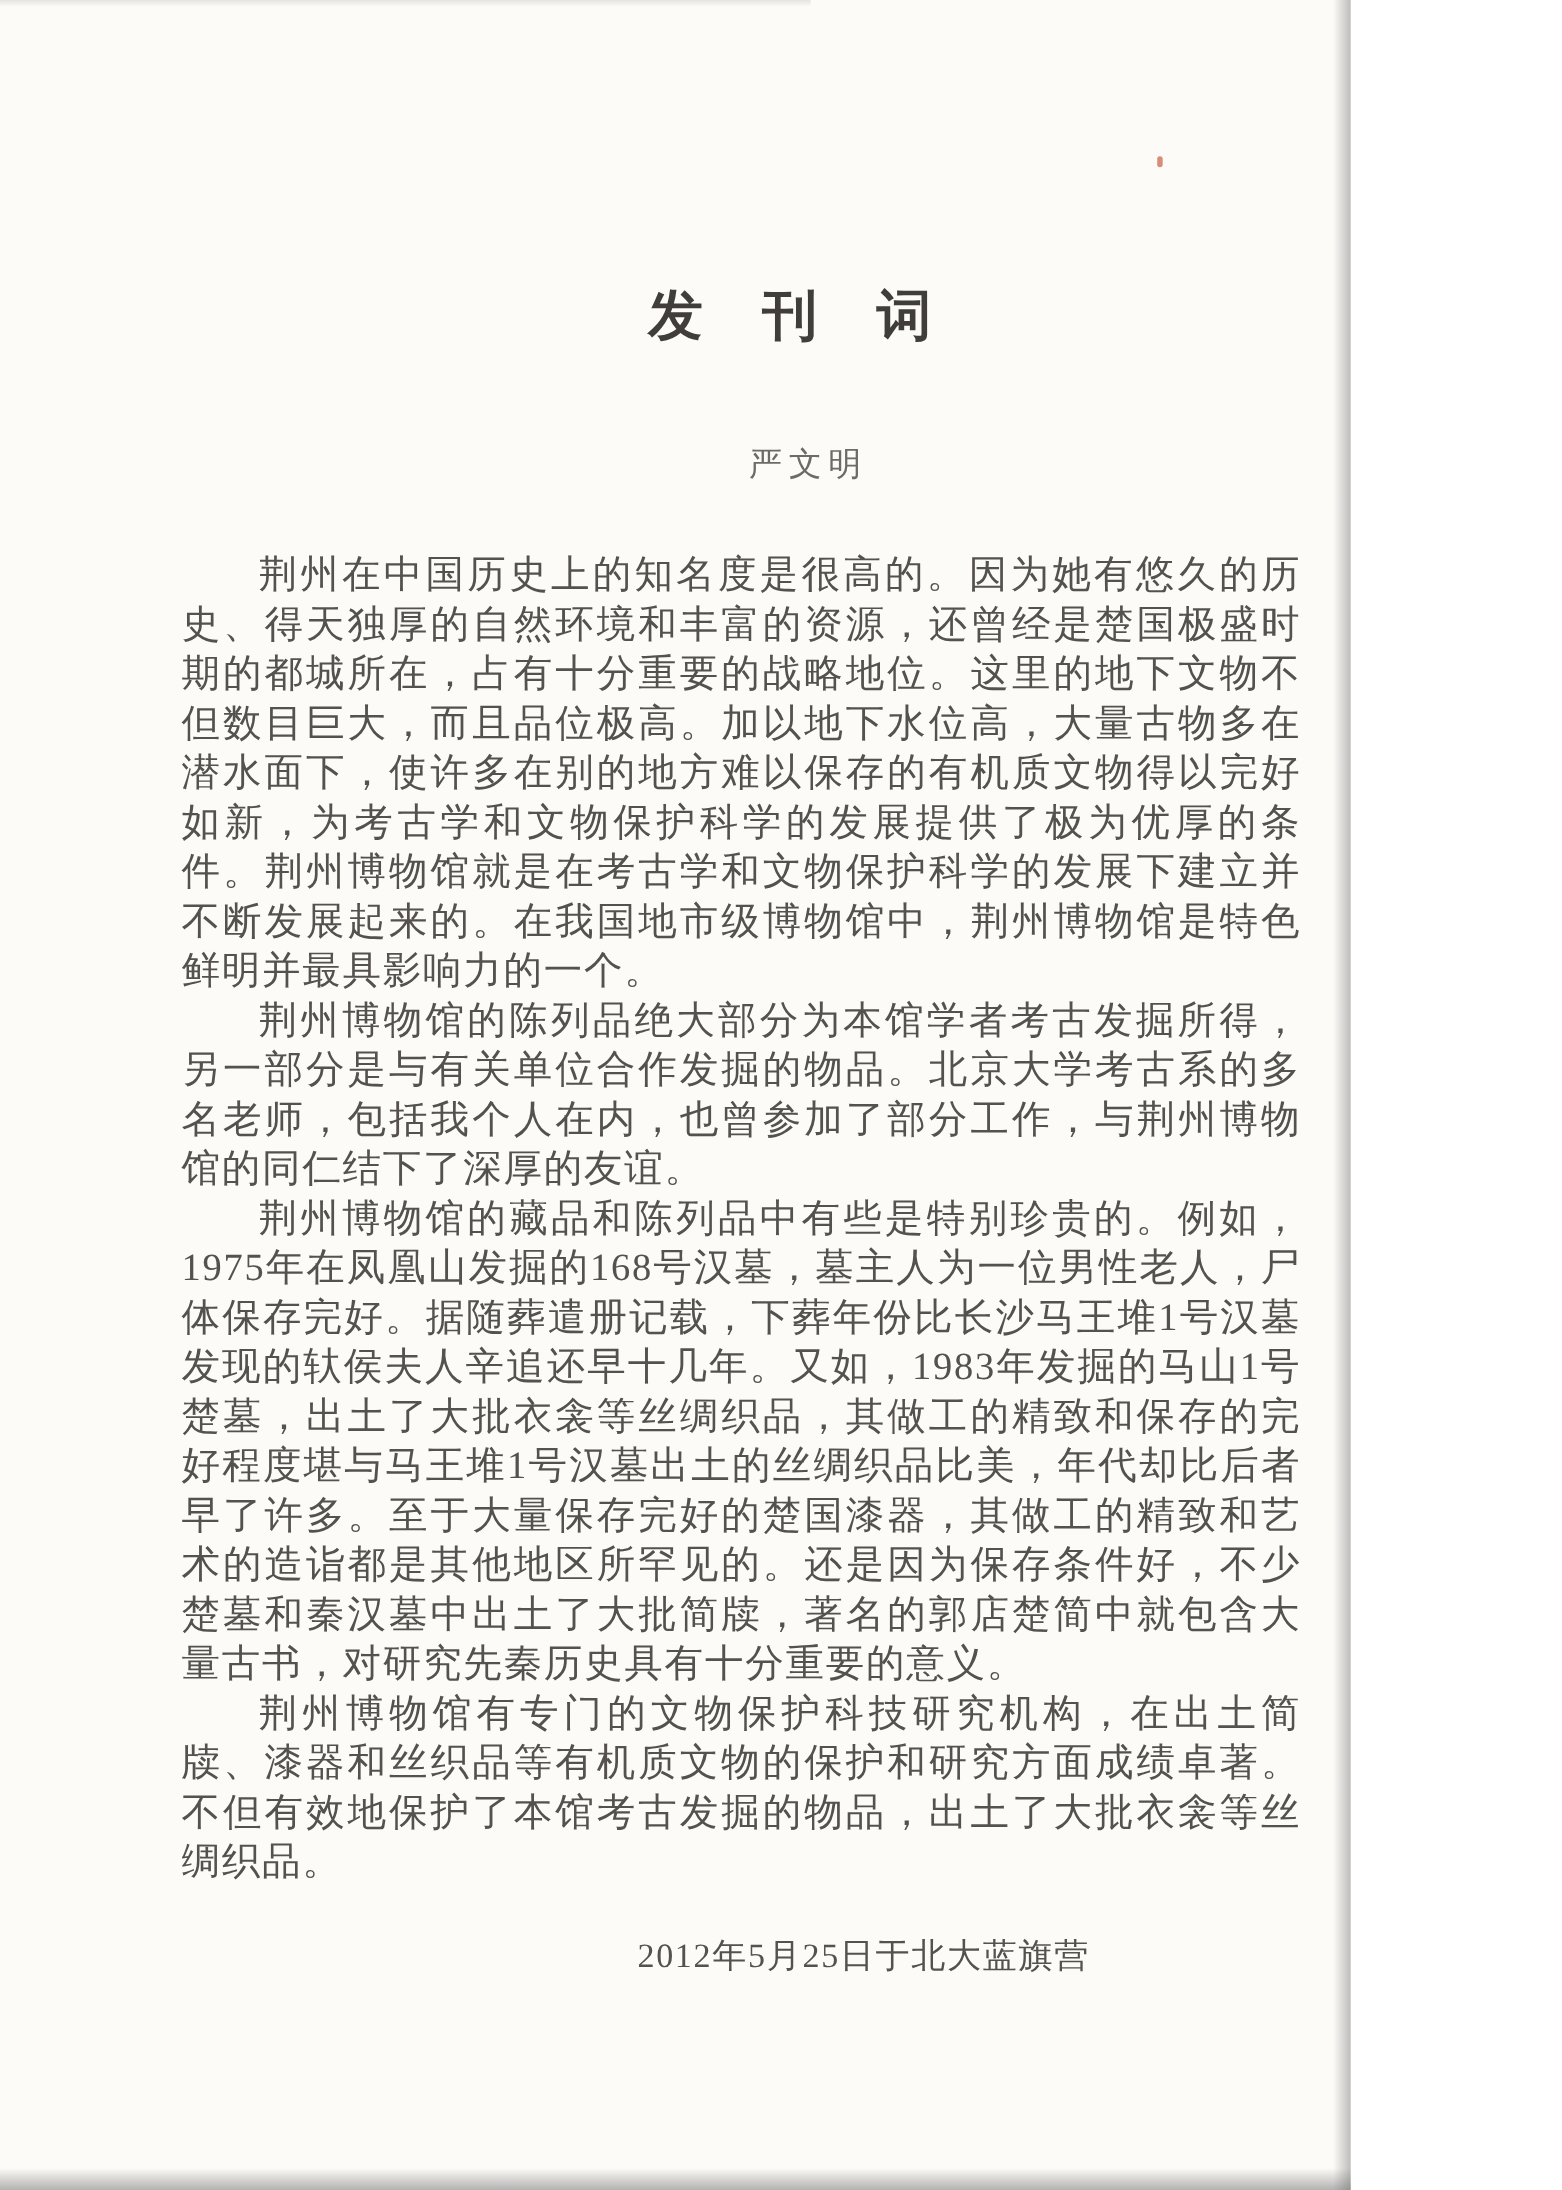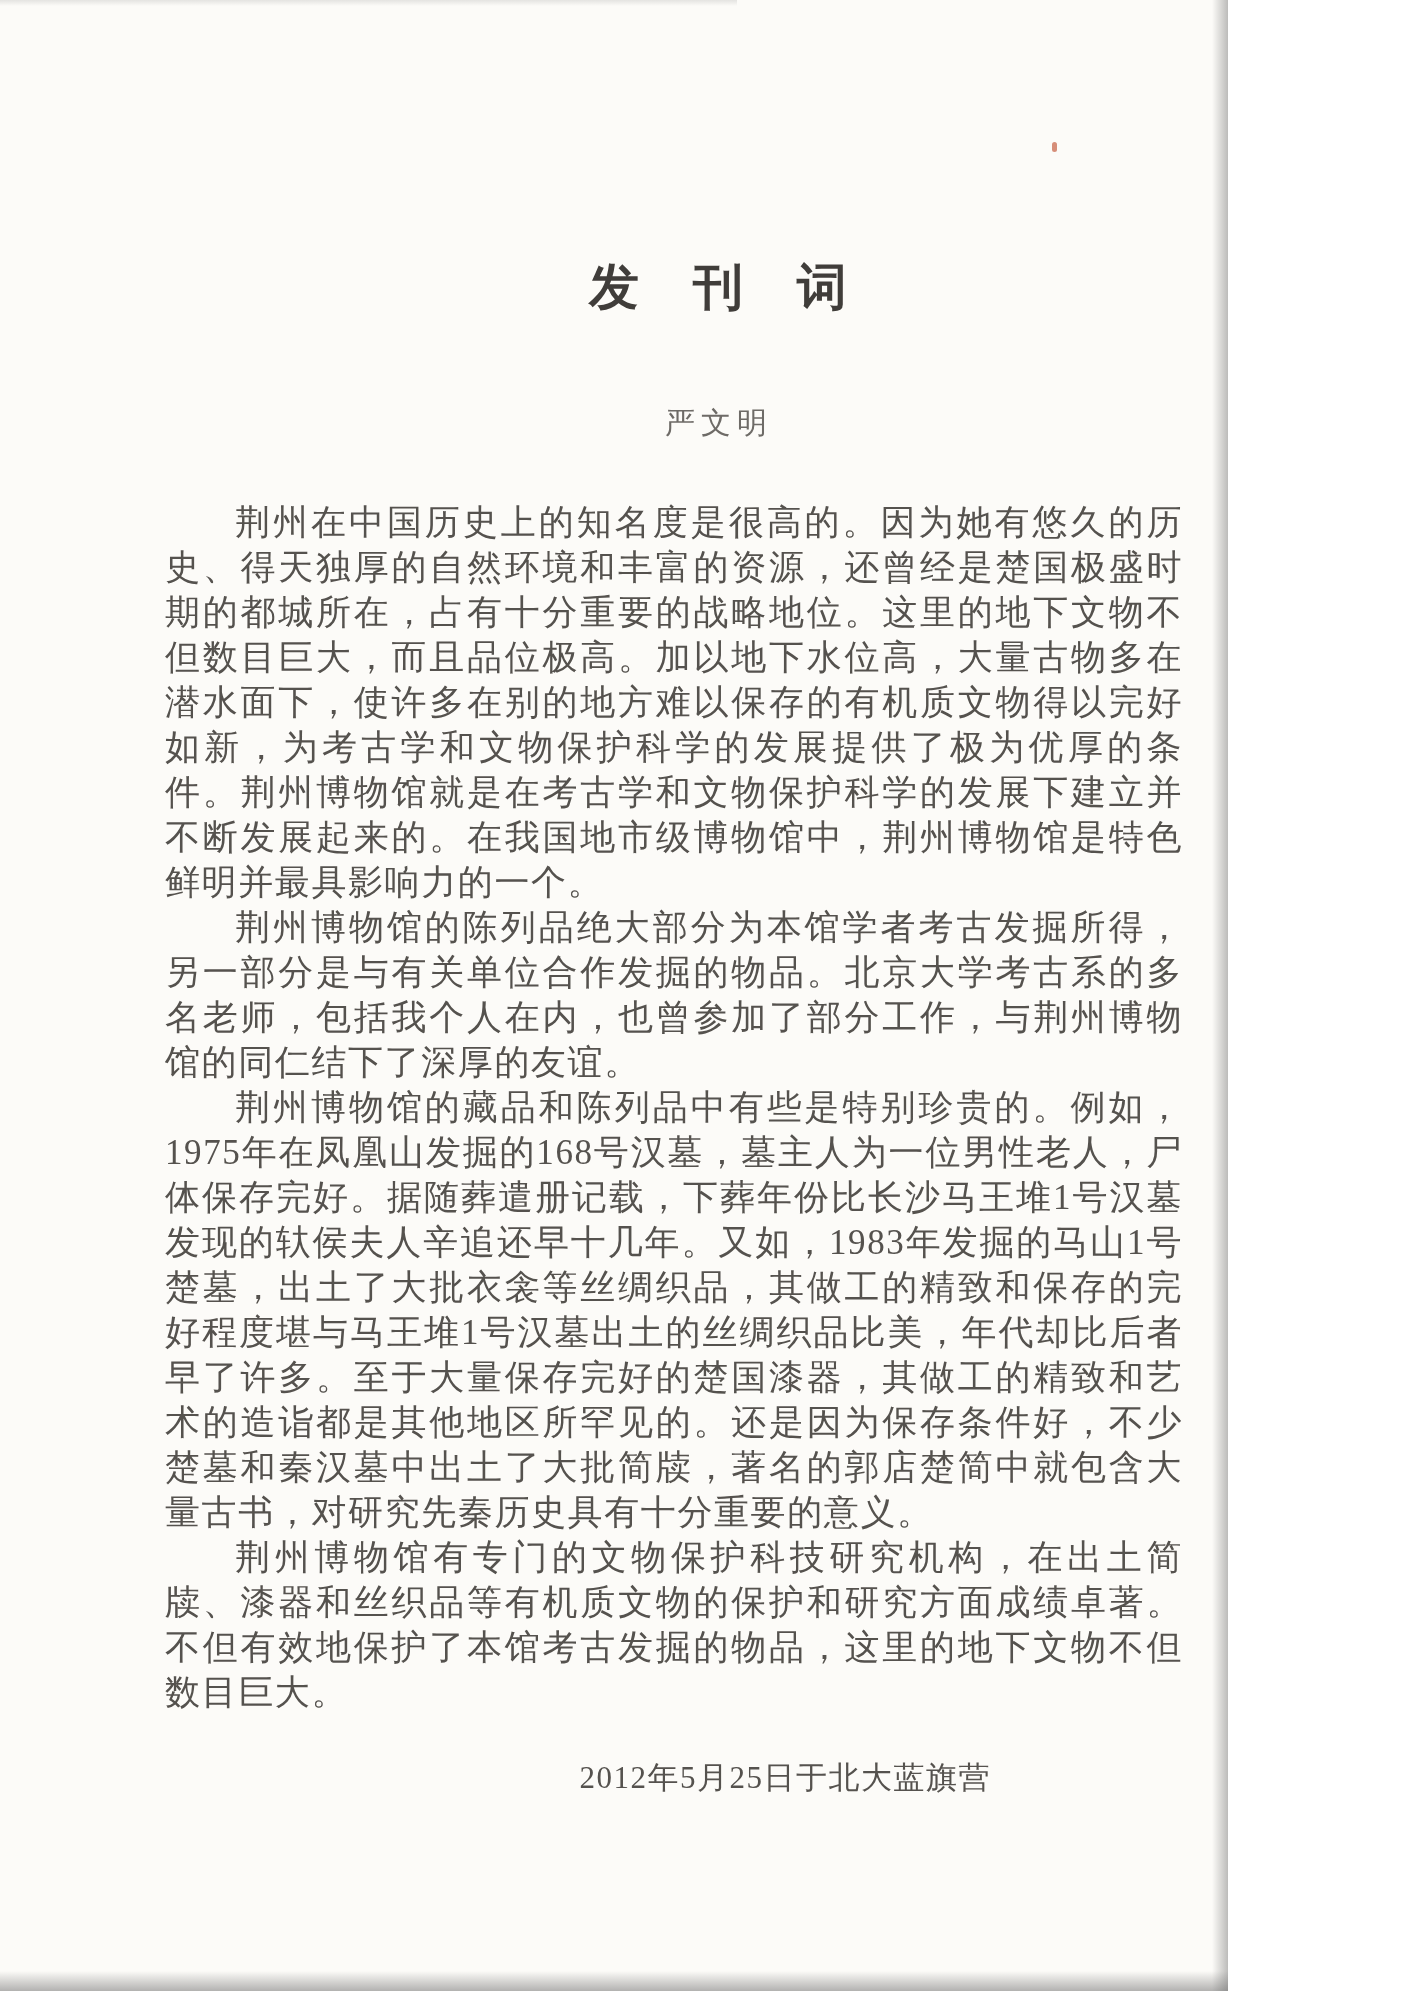--- a/index.html
+++ b/index.html
@@ -28,21 +28,21 @@
     padding-top: 256px;
     text-align: center;
     font-size: 50px;
     line-height: 62px;
     font-weight: bold;
     color: #403d3a;
     letter-spacing: 2px;
   }
   .doc-author {
     position: relative;
-    left: 45px;
+    left: 61px;
     margin: 84px 0 0 0;
     text-align: center;
     font-size: 30px;
     line-height: 42px;
     font-weight: normal;
     color: #6e6b67;
     letter-spacing: 6px;
   }
   .doc-body {
     margin-top: 56px;
@@ -112,21 +112,21 @@
   <div class="content">
 
     <h1 class="doc-title">发　刊　词</h1>
 
     <div class="doc-author">严文明</div>
 
     <div class="doc-body">
       <p>荆州在中国历史上的知名度是很高的。因为她有悠久的历史、得天独厚的自然环境和丰富的资源，还曾经是楚国极盛时期的都城所在，占有十分重要的战略地位。这里的地下文物不但数目巨大，而且品位极高。加以地下水位高，大量古物多在潜水面下，使许多在别的地方难以保存的有机质文物得以完好如新，为考古学和文物保护科学的发展提供了极为优厚的条件。荆州博物馆就是在考古学和文物保护科学的发展下建立并不断发展起来的。在我国地市级博物馆中，荆州博物馆是特色鲜明并最具影响力的一个。</p>
       <p>荆州博物馆的陈列品绝大部分为本馆学者考古发掘所得，另一部分是与有关单位合作发掘的物品。北京大学考古系的多名老师，包括我个人在内，也曾参加了部分工作，与荆州博物馆的同仁结下了深厚的友谊。</p>
       <p>荆州博物馆的藏品和陈列品中有些是特别珍贵的。例如，1975年在凤凰山发掘的168号汉墓，墓主人为一位男性老人，尸体保存完好。据随葬遣册记载，下葬年份比长沙马王堆1号汉墓发现的轪侯夫人辛追还早十几年。又如，1983年发掘的马山1号楚墓，出土了大批衣衾等丝绸织品，其做工的精致和保存的完好程度堪与马王堆1号汉墓出土的丝绸织品比美，年代却比后者早了许多。至于大量保存完好的楚国漆器，其做工的精致和艺术的造诣都是其他地区所罕见的。还是因为保存条件好，不少楚墓和秦汉墓中出土了大批简牍，著名的郭店楚简中就包含大量古书，对研究先秦历史具有十分重要的意义。</p>
-      <p>荆州博物馆有专门的文物保护科技研究机构，在出土简牍、漆器和丝织品等有机质文物的保护和研究方面成绩卓著。不但有效地保护了本馆考古发掘的物品，这里的地下文物不但数目巨大。</p>
+      <p>荆州博物馆有专门的文物保护科技研究机构，在出土简牍、漆器和丝织品等有机质文物的保护和研究方面成绩卓著。不但有效地保护了本馆考古发掘的物品，出土了大批衣衾等丝绸织品。</p>
     </div>
 
     <div class="doc-dateline">2012年5月25日于北大蓝旗营</div>
 
   </div>
 
   <div class="red-mark"></div>
   <div class="edge-right"></div>
   <div class="edge-bottom"></div>
 

